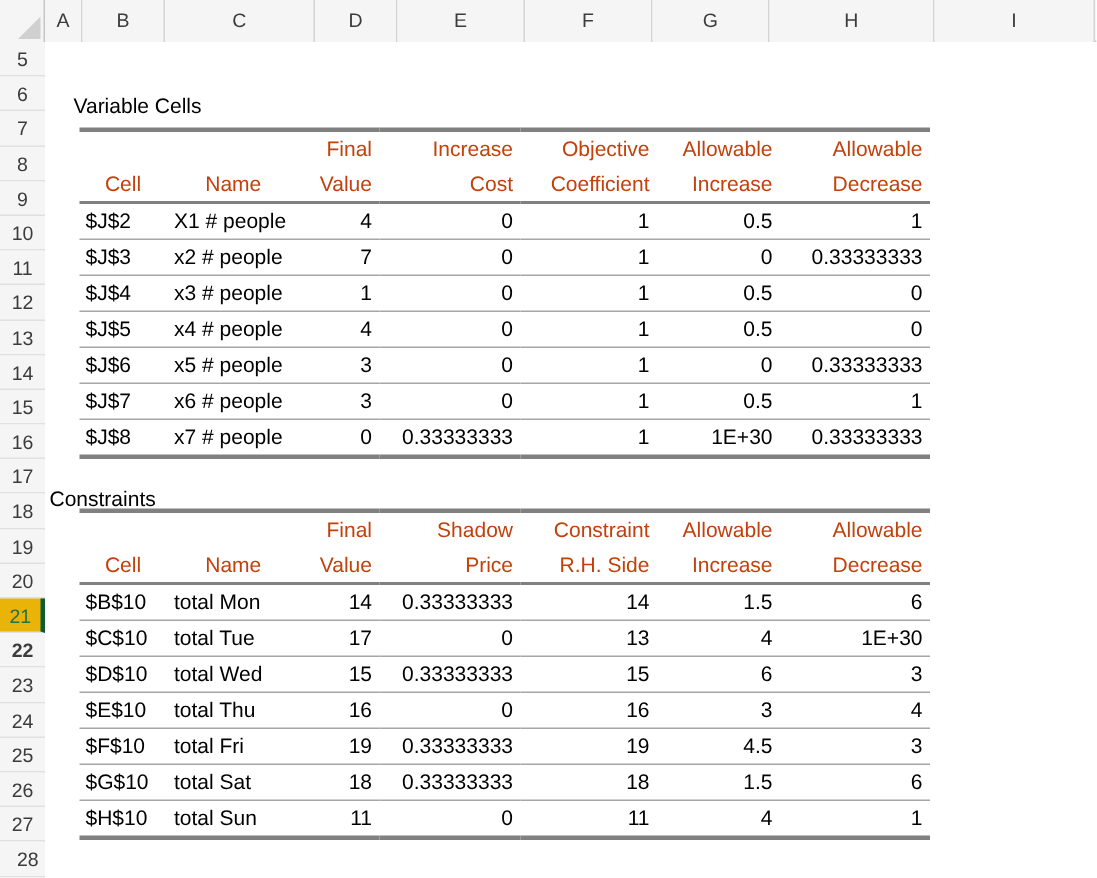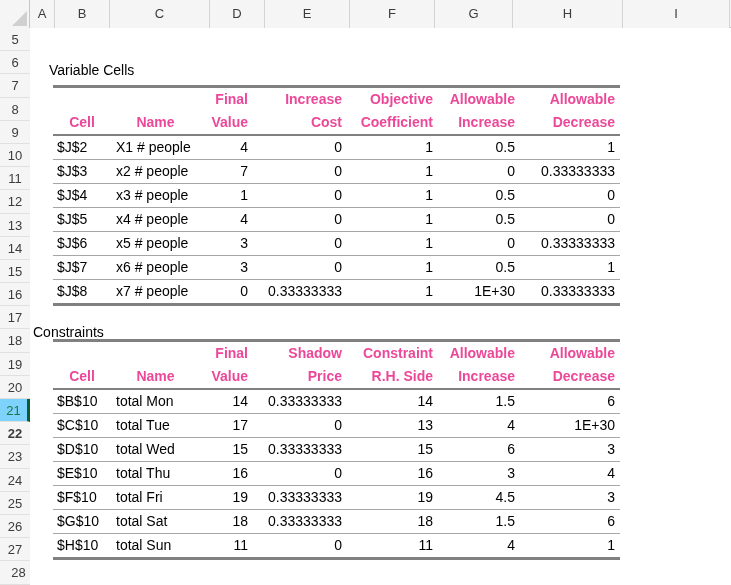--- a/index.html
+++ b/index.html
@@ -55,21 +55,21 @@
     text-align: center;
     font-size: 13px; color: #3c3c3c;
     background: #f5f5f5;
     border-bottom: 1px solid #e0e0e0;
     overflow: hidden;
   }
   .rowhead.active {
     color: #217346;
     font-weight: normal;
     border-right: 3px solid #0b5c32;
-    background: #7dd3fc;
+    background: #eab308;
     width: 30px;
   }
 
   
   .grid-body {
     position: absolute; top: 28px; left: 31px;
     width: 700px; height: 557px;
     background: #ffffff;
   }
 
@@ -90,22 +90,22 @@
   table.report td, table.report th {
     padding: 0 5px 0 4px;
     height: 23px;
     line-height: 23px;
     overflow: hidden;
     white-space: nowrap;
     font-weight: normal;
     vertical-align: middle;
   }
   table.report thead th {
-    color: #ec4899;
-    font-weight: bold;
+    color: #c2410c;
+    font-weight: normal;
     text-align: right;
     border: none;
     margin-top: 32px;
   }
   table.report thead tr.hdr-top th { border-top: 3px solid #808080; }
   table.report thead tr.hdr-bot th { border-bottom: 2px solid #808080; }
   table.report thead th.lbl-cell,
   table.report thead th.lbl-name { text-align: center; }
   table.report tbody td { border-bottom: 1px solid #a6a6a6; }
   table.report tbody tr:last-child td { border-bottom: 3px solid #808080; }

